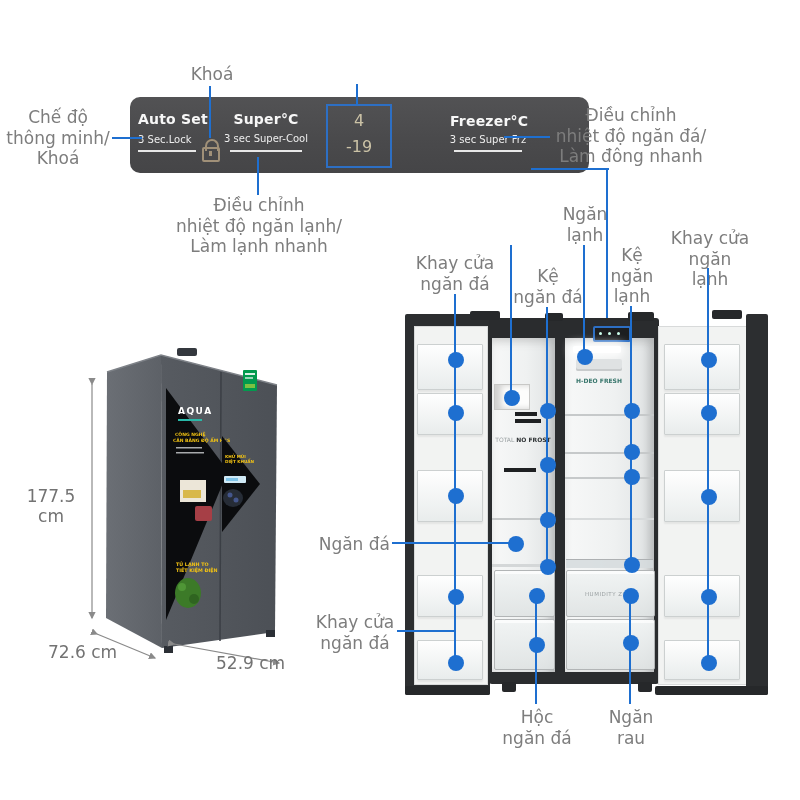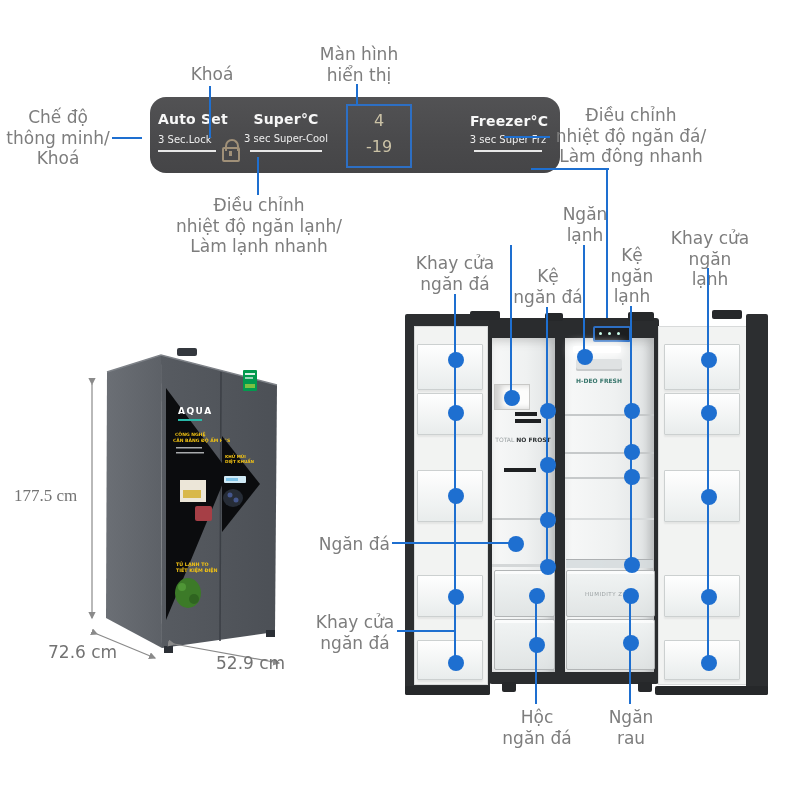--- a/index.html
+++ b/index.html
@@ -3,22 +3,22 @@
 <meta charset="utf-8">
 <style>
   html,body{margin:0;padding:0;}
   body{font-family:"DejaVu Sans","Liberation Sans",sans-serif;background:#fff;}
   #canvas{position:relative;width:800px;height:800px;background:#fff;overflow:hidden;}
   .lbl{position:absolute;color:#7d7d7d;font-size:17px;line-height:1.22;text-align:center;white-space:pre-line;}
   .vline,.hline{position:absolute;background:#1e6fd0;}
   .vline{width:2px;}
   .hline{height:2px;}
   .dot{position:absolute;width:16px;height:16px;border-radius:50%;background:#1e6fd0;}
-  .panel{position:absolute;left:130px;top:97px;width:410px;height:76px;border-radius:16px;
-         background:linear-gradient(180deg,#525254 0%,#4a4a4c 55%,#454547 100%);margin-left:20px;}
+  .panel{position:absolute;left:130px;top:97px;width:459px;height:76px;border-radius:10px;
+         background:linear-gradient(180deg,#525254 0%,#4a4a4c 55%,#454547 100%);}
   .ptitle{position:absolute;color:#f7f7f7;font-size:14px;font-weight:bold;letter-spacing:.2px;}
   .psub{position:absolute;color:#eeeeee;font-size:10px;}
   .punder{position:absolute;height:2px;background:#e8e8e8;}
   .dispbox{position:absolute;left:196px;top:7px;width:62px;height:60px;border:2px solid #2d6fc4;}
   .digit{position:absolute;width:100%;text-align:center;color:#cbc2a6;font-size:16px;}
   .bin{position:absolute;border:1px solid #ccd0d0;border-radius:1px;
        background:linear-gradient(180deg,rgba(255,255,255,.95),rgba(231,235,235,.85));
        box-shadow:0 2px 2px rgba(0,0,0,.06);}
   .strip{position:absolute;background:#1e2022;}
   .shelf{position:absolute;background:#c6c9ca;}
@@ -57,22 +57,20 @@
       <div class="digit" style="top:5px;">4</div>
       <div class="digit" style="top:31px;">-19</div>
     </div>
 
     <div class="ptitle" style="left:320px;top:16px;width:76px;text-align:left;">Freezer°C</div>
     <div class="psub" style="left:317px;top:37px;width:82px;text-align:center;">3 sec Super Frz</div>
     <div class="punder" style="left:324px;top:53px;width:68px;"></div>
   </div>
 
   <div class="lbl" style="left:172px;top:64px;width:80px;">Khoá</div>
-  <div class="lbl" style="left:309px;top:44px;width:100px;">Màn hình
-hiển thị</div>
   <div class="lbl" style="left:0px;top:107px;width:116px;">Chế độ
 thông minh/
 Khoá</div>
   <div class="lbl" style="left:174px;top:195px;width:170px;">Điều chỉnh
 nhiệt độ ngăn lạnh/
 Làm lạnh nhanh</div>
   <div class="lbl" style="left:546px;top:105px;width:170px;">Điều chỉnh
 nhiệt độ ngăn đá/
 Làm đông nhanh</div>
 
@@ -137,21 +135,21 @@
     <rect x="141" y="138" width="12" height="3" fill="#7fc4e8"></rect>
     <ellipse cx="148" cy="158" rx="10" ry="9" fill="#262c36"></ellipse>
     <circle cx="145" cy="155" r="2.5" fill="#44568c"></circle>
     <circle cx="151" cy="160" r="2.5" fill="#44568c"></circle>
 
     <line x1="7" y1="44" x2="7" y2="278" stroke="#8a8a8a" stroke-width="1.2" marker-start="url(#arr)" marker-end="url(#arr)"></line>
     <line x1="12" y1="294" x2="70" y2="318" stroke="#8a8a8a" stroke-width="1.2" marker-start="url(#arr)" marker-end="url(#arr)"></line>
     <line x1="89" y1="304" x2="194" y2="323" stroke="#8a8a8a" stroke-width="1.2" marker-start="url(#arr)" marker-end="url(#arr)"></line>
   </svg>
 
-  <div class="dim" style="left:14px;top:486px;width:74px;text-align:left;font-family:Liberation Serif, serif;">177.5 cm</div>
+  <div class="dim" style="left:14px;top:486px;width:74px;text-align:center;">177.5 cm</div>
   <div class="dim" style="left:48px;top:642px;width:84px;">72.6 cm</div>
   <div class="dim" style="left:216px;top:653px;width:84px;">52.9 cm</div>
 
   <div class="doorframe" style="left:405px;top:314px;width:85px;height:381px;"></div>
   <div class="doorinner" style="left:414px;top:326px;width:72px;height:357px;"></div>
   <div class="bin" style="left:417px;top:344px;width:64px;height:44px;"></div>
   <div class="bin" style="left:417px;top:393px;width:64px;height:40px;"></div>
   <div class="bin" style="left:417px;top:470px;width:64px;height:50px;"></div>
   <div class="bin" style="left:417px;top:575px;width:64px;height:40px;"></div>
   <div class="bin" style="left:417px;top:640px;width:64px;height:38px;"></div>

